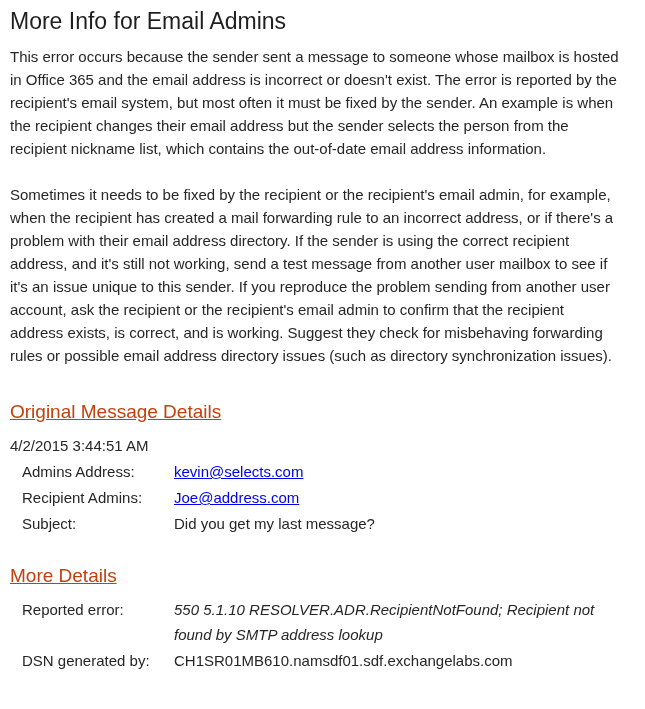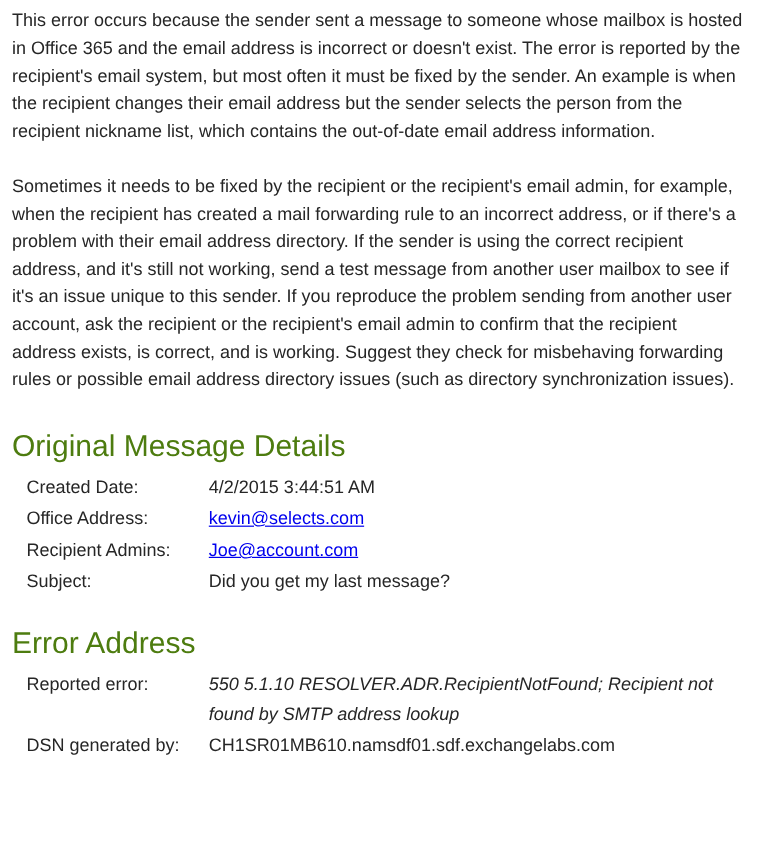--- a/index.html
+++ b/index.html
@@ -38,25 +38,26 @@
     line-height: 23px;
     margin: 0;
     max-width: 626px;
   }
   a.doc-link {
     color: #0000ee;
     text-decoration: underline;
     cursor: pointer;
   }
   .section-heading {
-    font-size: 25px;
+    font-size: 19px;
     font-weight: 400;
-    color: #4d7c0f;
+    color: #c2410c;
     margin: 0 0 9px 0;
     line-height: 25px;
+    text-decoration: underline;
   }
   .section-gap-1 { margin-top: 32px; }
   .section-gap-2 { margin-top: 27px; }
   .detail-row {
     display: flex;
     font-size: 15px;
     line-height: 25px;
     margin-bottom: 1px;
     align-items: flex-start;
   }
@@ -72,48 +73,48 @@
   }
   .detail-value.italic {
     font-style: italic;
   }
 </style>
 </head>
 <body>
 
 <div class="page">
 
+  <h1 class="page-title">More Info for Email Admins</h1>
 
   <p class="body-text">This error occurs because the sender sent a message to someone whose mailbox is hosted in Office 365 and the email address is incorrect or doesn't exist. The error is reported by the recipient's email system, but most often it must be fixed by the sender. An example is when the recipient changes their email address but the sender selects the person from the recipient nickname list, which contains the out-of-date email address information.</p>
 
   <p class="body-text">Sometimes it needs to be fixed by the recipient or the recipient's email admin, for example, when the recipient has created a mail forwarding rule to an incorrect address, or if there's a problem with their email address directory. If the sender is using the correct recipient address, and it's still not working, send a test message from another user mailbox to see if it's an issue unique to this sender. If you reproduce the problem sending from another user account, ask the recipient or the recipient's email admin to confirm that the recipient address exists, is correct, and is working. Suggest they check for misbehaving forwarding rules or possible email address directory issues (such as directory synchronization issues).</p>
 
 
   <h2 class="section-heading section-gap-1">Original Message Details</h2>
 
   <div>
     <div class="detail-row">
-      <span class="detail-label">Created Date:</span>
       <span class="detail-value">4/2/2015 3:44:51 AM</span>
     </div>
     <div class="detail-row">
-      <span class="detail-label">Office Address:</span>
+      <span class="detail-label">Admins Address:</span>
       <span class="detail-value"><a class="doc-link" href="#">kevin@selects.com</a></span>
     </div>
     <div class="detail-row">
       <span class="detail-label">Recipient Admins:</span>
-      <span class="detail-value"><a class="doc-link" href="#">Joe@account.com</a></span>
+      <span class="detail-value"><a class="doc-link" href="#">Joe@address.com</a></span>
     </div>
     <div class="detail-row">
       <span class="detail-label">Subject:</span>
       <span class="detail-value">Did you get my last message?</span>
     </div>
   </div>
 
-  <h2 class="section-heading section-gap-2">Error Address</h2>
+  <h2 class="section-heading section-gap-2">More Details</h2>
 
   <div>
     <div class="detail-row">
       <span class="detail-label">Reported error:</span>
       <span class="detail-value italic">550 5.1.10 RESOLVER.ADR.RecipientNotFound; Recipient not found by SMTP address lookup</span>
     </div>
     <div class="detail-row">
       <span class="detail-label">DSN generated by:</span>
       <span class="detail-value">CH1SR01MB610.namsdf01.sdf.exchangelabs.com</span>
     </div>

